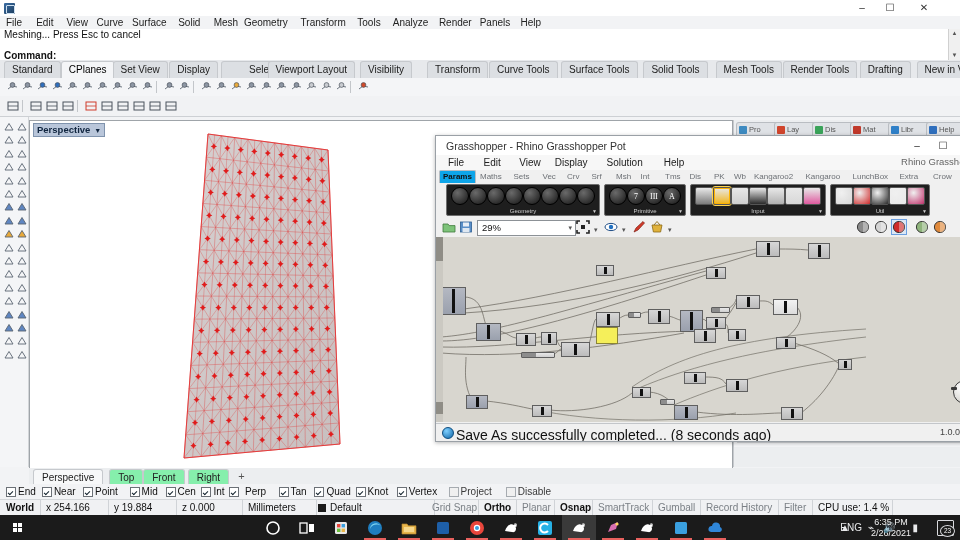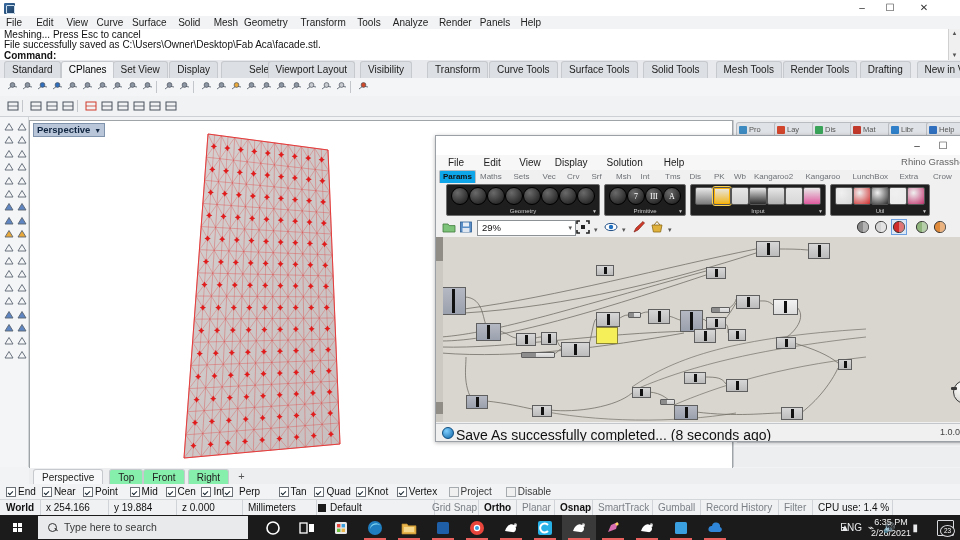--- a/index.html
+++ b/index.html
@@ -190,21 +190,20 @@
       <div class="mi" style="left: 297.6px;">Transform</div>
       <div class="mi" style="left: 354.3px;">Tools</div>
       <div class="mi" style="left: 389.8px;">Analyze</div>
       <div class="mi" style="left: 435.9px;">Render</div>
       <div class="mi" style="left: 476.7px;">Panels</div>
       <div class="mi" style="left: 517.5px;">Help</div>
     </div>
 
   <div id="rhino-cmdarea">
     <div class="cmdline" id="cmd1">Meshing... Press Esc to cancel</div>
-    <div class="cmdline" id="cmd2">File successfully saved as C:\Users\Owner\Desktop\Fab Aca\facade.stl.</div>
     <div class="cmdline" id="cmd3">Command:</div>
     <div id="cmd-scroll">
       <div class="arr up">▲</div>
       <div class="arr dn">▼</div>
     </div>
   </div>
 
   <div id="tb-strip">
     <div id="tb-gear"></div>
   <div class="tbtab" style="left: 4px;">Standard</div>
@@ -1425,21 +1424,21 @@
       <div class="vptab" style="left: 158.7px;">Right</div>
     </div>
 
   <div id="osnapbar">
       <div class="osnap on" style="left: 6px;"><span class="cb"></span><span>End</span></div>
       <div class="osnap on" style="left: 41.9px;"><span class="cb"></span><span>Near</span></div>
       <div class="osnap on" style="left: 83.1px;"><span class="cb"></span><span>Point</span></div>
       <div class="osnap on" style="left: 129.6px;"><span class="cb"></span><span>Mid</span></div>
       <div class="osnap on" style="left: 165.5px;"><span class="cb"></span><span>Cen</span></div>
       <div class="osnap on" style="left: 201.4px;"><span class="cb"></span><span>Int</span></div>
-      <div class="osnap on" style="left: 223px; padding-left: 16px;"><span class="cb"></span><span>Perp</span></div>
+      <div class="osnap on" style="left: 229px; padding-left: 16px;"><span class="cb"></span><span>Perp</span></div>
       <div class="osnap on" style="left: 278.5px;"><span class="cb"></span><span>Tan</span></div>
       <div class="osnap on" style="left: 314.4px;"><span class="cb"></span><span>Quad</span></div>
       <div class="osnap on" style="left: 355.6px;"><span class="cb"></span><span>Knot</span></div>
       <div class="osnap on" style="left: 396.8px;"><span class="cb"></span><span>Vertex</span></div>
       <div class="osnap off" style="left: 448.6px;"><span class="cb"></span><span>Project</span></div>
       <div class="osnap off" style="left: 505.7px;"><span class="cb"></span><span>Disable</span></div>
     </div>
 
   <div id="statusbar">
       <div class="sbcell b" style="left: 0px; width: 28px;">World</div>
@@ -1456,20 +1455,21 @@
       <div class="sbcell dim" style="left: 652px; width: 36px;">Gumball</div>
       <div class="sbcell dim" style="left: 700px; width: 66px;">Record History</div>
       <div class="sbcell dim" style="left: 778px; width: 22px;">Filter</div>
       <div class="sbcell" style="left: 812px; width: 68px;">CPU use: 1.4 %</div>
     </div>
 </div>
 
 <div id="gh-window">
 
   <div id="gh-titlebar">
+    <div id="gh-title">Grasshopper - Rhino Grasshopper Pot</div>
     <div class="ghwbtn" id="gh-min">–</div>
     <div class="ghwbtn" id="gh-max">☐</div>
     <div class="ghwbtn" id="gh-close">✕</div>
   </div>
 
   <div id="gh-menubar">
       <div class="gmi" style="left: 8px;">File</div>
       <div class="gmi" style="left: 43.6px;">Edit</div>
       <div class="gmi" style="left: 79.2px;">View</div>
       <div class="gmi" style="left: 114.8px;">Display</div>
@@ -1743,24 +1743,20 @@
   </div>
 </div>
 
 <div id="taskbar">
   <div id="tb-start">
     <span class="g"></span>
       <span class="g2"></span>
       <span class="g3"></span>
       <span class="g4"></span>
   </div>
-  <div id="tb-search">
-    <span class="mag"></span>
-    <span class="ph">Type here to search</span>
-  </div>
   <div id="tray">
     <div id="tray-time">
       <div>6:35 PM</div>
       <div>2/26/2021</div>
     </div>
     <div id="tray-notif">
       <div class="cnt">23</div>
     </div>
   <div class="trayi" style="right: 110px;">▲</div>
       <div class="trayi" style="right: 86px;">⌁</div>

